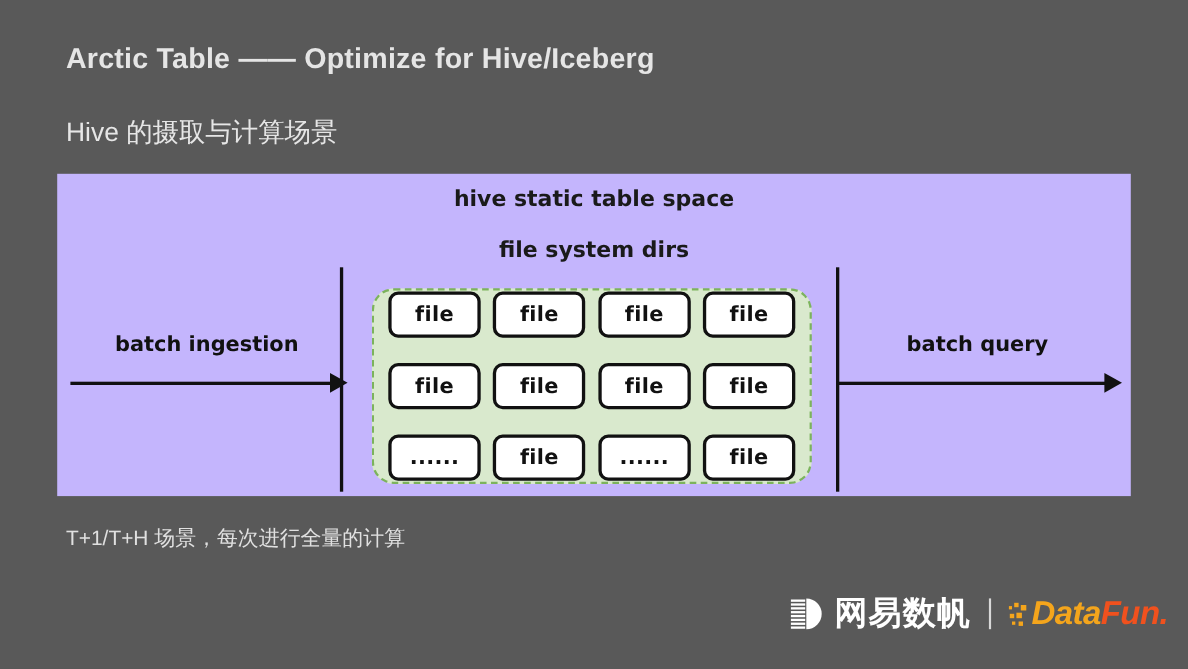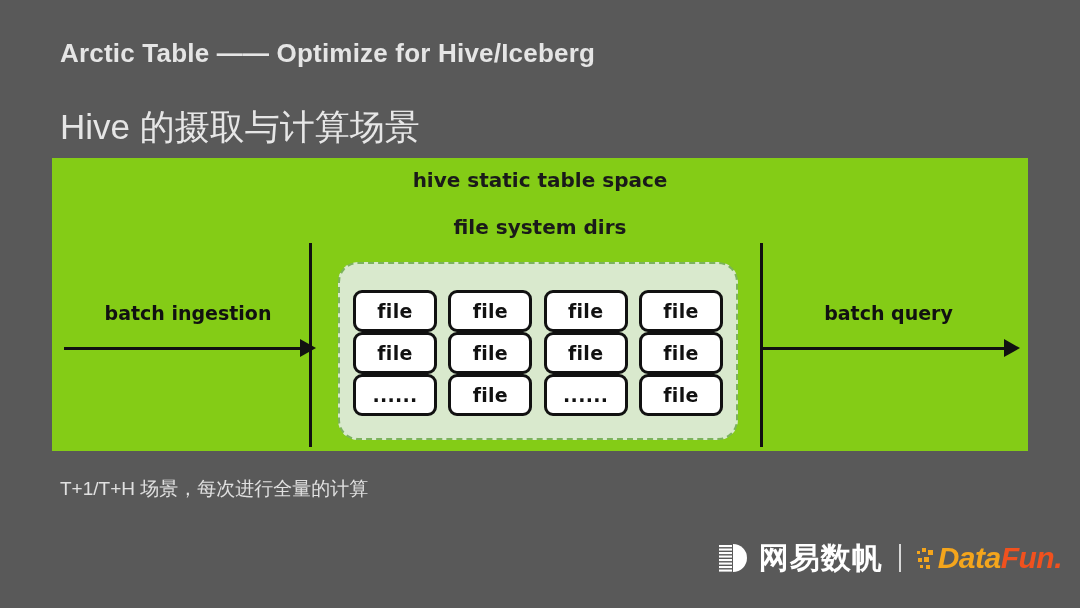--- a/index.html
+++ b/index.html
@@ -23,34 +23,34 @@
     font-size: 26px;
     font-weight: bold;
     color: #e5e5e5;
     letter-spacing: 0.2px;
     white-space: nowrap;
   }
   .slide-subtitle {
     position: absolute;
     left: 60px;
     top: 104px;
-    font-size: 35px;
+    font-size: 24px;
     font-weight: normal;
     color: #e6e6e6;
     white-space: nowrap;
   }
 
   
   .diagram-panel {
     position: absolute;
     left: 52px;
     top: 158px;
     width: 976px;
     height: 293px;
-    background: #84cc16;
+    background: #c4b5fd;
   }
 
   .hand {
     font-family: "DejaVu Sans", sans-serif;
     font-weight: 600;
   }
 
   .diagram-heading {
     position: absolute;
     left: 0;
@@ -119,21 +119,21 @@
     top: 104px;
     width: 400px;
     height: 178px;
     background: #d9e9cd;
     border: 2px dashed #7cb35c;
     border-radius: 20px;
     box-sizing: border-box;
     display: flex;
     flex-direction: column;
     justify-content: space-between;
-    padding: 26px 13px;
+    padding: 1px 13px;
   }
   .file-row {
     display: flex;
     justify-content: space-between;
   }
   .file-box {
     width: 84px;
     height: 42px;
     background: #ffffff;
     border: 3px solid #111111;

